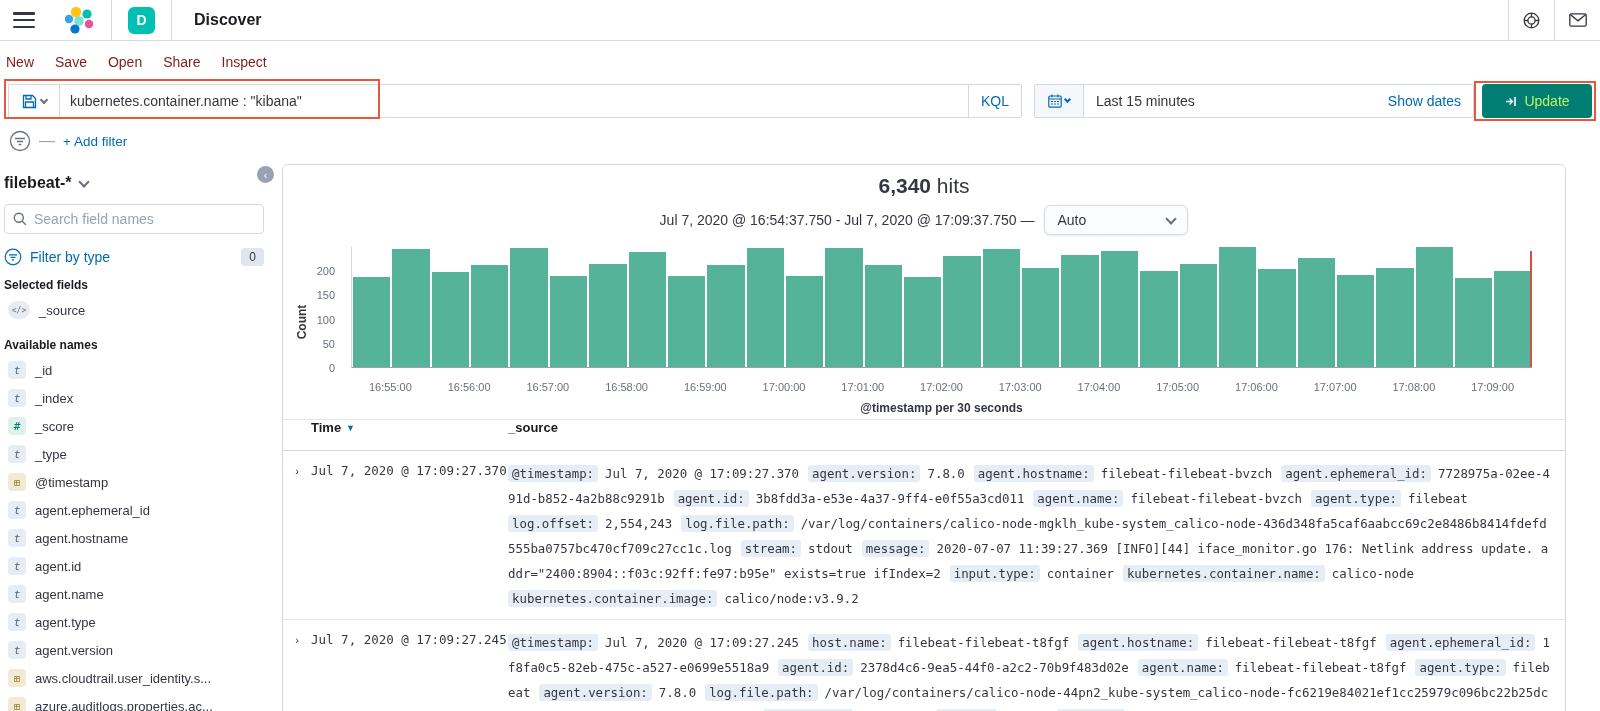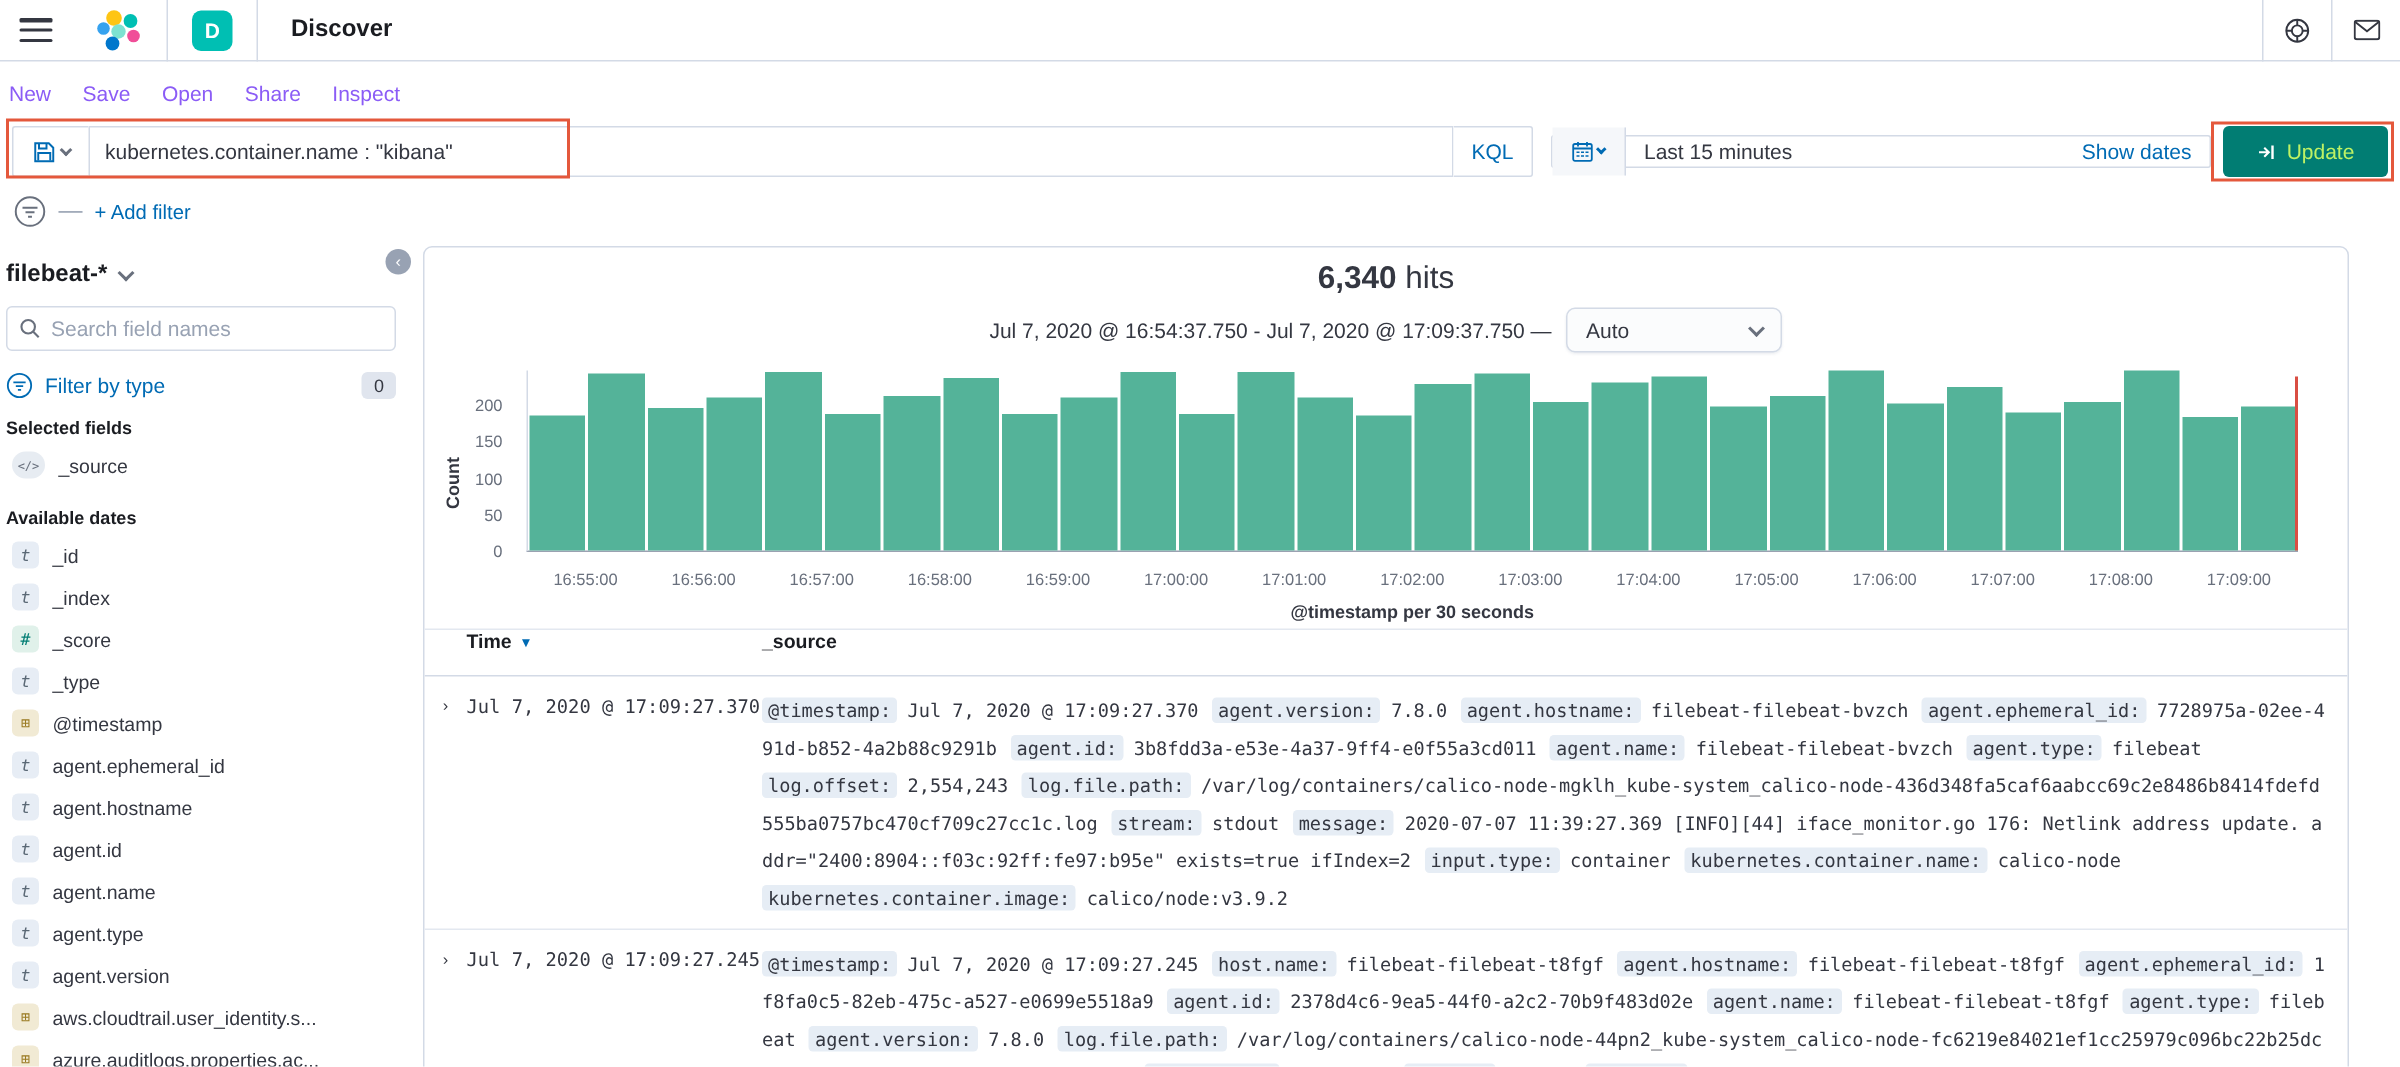--- a/index.html
+++ b/index.html
@@ -16,31 +16,31 @@
   .logo-box { width:34px; height:30px; margin:0 14px; }
   .hdr-sep { width:1px; height:41px; background:#d3dae6; }
   .app-badge { width:27px; height:27px; background:#00bfb3; color:#fff; border-radius:6px;
     font-weight:bold; font-size:14px; display:flex; align-items:center; justify-content:center; margin:0 16px; }
   .page-title { font-size:16px; font-weight:600; color:#1a1c21; margin:0 32px 0 22px; }
   .hdr-right { margin-left:auto; display:flex; align-items:center; height:41px; }
   .hdr-icon { width:45px; height:41px; display:flex; align-items:center; justify-content:center; cursor:pointer; }
 
   
   .nav-row { display:flex; gap:21px; padding:13px 0 10px 6px; background:#fff; }
-  .nav-link { color:#8b5cf6; font-size:14px; font-weight:500; cursor:pointer; }
+  .nav-link { color:#7f1d1d; font-size:14px; font-weight:500; cursor:pointer; }
 
   
   .query-row { display:flex; align-items:center; height:38px; margin:2px 8px 0 8px; position:relative; }
   .saved-q { width:51px; height:34px; border:1px solid #d3dae6; border-right:none; background:#fff;
     border-radius:2px 0 0 2px; display:flex; align-items:center; justify-content:center; gap:4px; cursor:pointer; }
   .q-input { flex:1; height:34px; border:1px solid #d3dae6; background:#fff; display:flex;
     align-items:center; padding-left:10px; font-size:14px; color:#343741; }
   .kql-btn { height:34px; border:1px solid #d3dae6; border-left:none; background:#fff; color:#006bb4;
     font-size:14px; padding:0 12px; display:flex; align-items:center; border-radius:0 2px 2px 0; cursor:pointer; }
-  .dp-group { display:flex; align-items:center; height:22px; border:1px solid #d3dae6; border-radius:2px;
+  .dp-group { display:flex; align-items:center; height:34px; border:1px solid #d3dae6; border-radius:2px;
     margin-left:12px; width:440px; background:#fff; }
   .dp-cal { width:49px; height:32px; background:#f5f7fa; border-right:1px solid #d3dae6;
     display:flex; align-items:center; justify-content:center; gap:3px; cursor:pointer; }
   .dp-text { font-size:14px; padding-left:12px; color:#343741; }
   .dp-show { margin-left:auto; padding-right:12px; color:#006bb4; font-size:14px; cursor:pointer; }
   .update-btn { margin-left:8px; height:34px; width:110px; background:#017d73; color:#bef264; border:none;
     border-radius:4px; font-size:14px; font-weight:500; display:flex; align-items:center;
     justify-content:center; gap:7px; cursor:pointer; font-family:inherit; }
   .hl-rect { position:absolute; border:2px solid #e4583c; pointer-events:none; z-index:5; }
   .hl-query { left:-4px; top:-3px; width:376px; height:40px; }
@@ -246,21 +246,21 @@
       <span class="ftype-label">Filter by type</span>
       <span class="ftype-count">0</span>
     </div>
     <div class="sec-head">Selected fields</div>
     <div id="selected-fields">
         <div class="fld-item">
           <span class="tbadge tb-src">&lt;/&gt;</span>
           <span>_source</span>
         </div>
       </div>
-    <div class="sec-head" style="margin-top:14px;">Available dates</div>
+    <div class="sec-head" style="margin-top:14px;">Available names</div>
     <div id="available-fields">
         <div class="fld-item">
           <span class="tbadge tb-str">t</span>
           <span>_id</span>
         </div>
         <div class="fld-item">
           <span class="tbadge tb-str">t</span>
           <span>_index</span>
         </div>
         <div class="fld-item">

